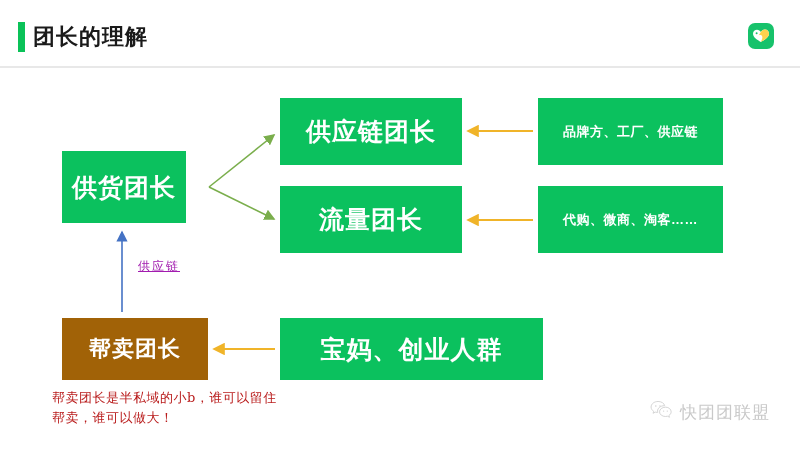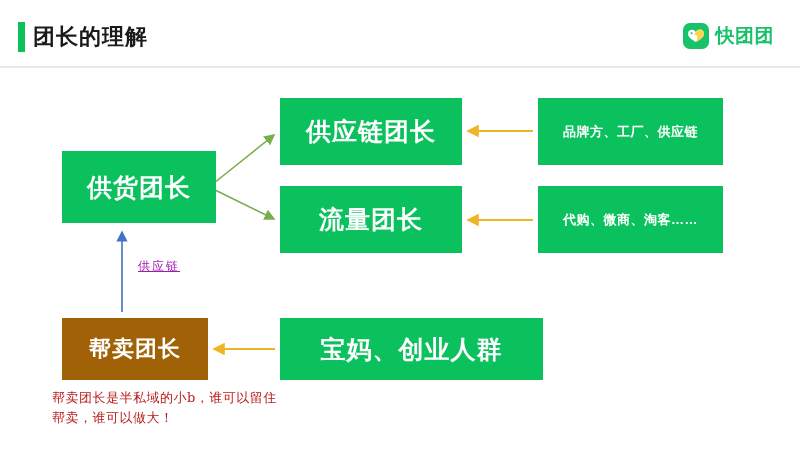--- a/index.html
+++ b/index.html
@@ -50,21 +50,21 @@
     position:absolute;
     display:flex;align-items:center;justify-content:center;
     color:#ffffff;text-align:center;
     box-sizing:border-box;
   }
   .box.green{background:#0bc15e;}
   .box.orange{background:#a16207;}
   .box.big{font-size:25px;font-weight:bold;letter-spacing:1px;}
   .box.small{font-size:13px;font-weight:bold;letter-spacing:0.5px;}
 
-  #box-gonghuo     {left:62px; top:151px; width:154px;height:72px;}
+  #box-gonghuo     {left:62px; top:151px; width:124px;height:72px;}
   #box-gongyinglian{left:280px;top:98px;  width:182px;height:67px;}
   #box-liuliang    {left:280px;top:186px; width:182px;height:67px;}
   #box-pinpai      {left:538px;top:98px;  width:185px;height:67px;}
   #box-daigou      {left:538px;top:186px; width:185px;height:67px;}
   #box-bangmai     {left:62px; top:318px; width:146px;height:62px; }
   #box-baoma       {left:280px;top:318px; width:263px;height:62px;}
   #box-bangmai{font-size:22px;}
   #box-baoma{font-size:25px;}
 
   
@@ -105,21 +105,20 @@
   <div class="hdr-rule"></div>
 
   <div class="brand">
     <span class="brand-mark">
       <svg class="heart" viewBox="0 0 36 28" xmlns="http://www.w3.org/2000/svg" aria-hidden="true">
         <path d="M2 9.5C2 4.6 5.9 1.5 10 1.5c3.6 0 6 2 7.6 4.4C19.6 3 22.4 1.2 26 1.2c4.6 0 8 3.4 8 8.1 0 7.4-9.4 12.6-16.3 16.6C10.9 22 2 16.6 2 9.5Z" fill="#ffffff"></path>
         <path d="M17.6 5.9C19.6 3 22.4 1.2 26 1.2c4.6 0 8 3.4 8 8.1 0 7.4-9.4 12.6-16.3 16.6 2.8-5.6 3.6-9.3 2.5-11.6-1.1-2.3-3.8-2.6-6.5-1.8 1.4-2.6 2.8-4.7 3.9-6.6Z" fill="#ffd24d"></path>
         <circle cx="9.2" cy="8.4" r="2" fill="#17c26b"></circle>
       </svg>
     </span>
-    <span class="brand-name">快团团</span>
   </div>
 
   <svg class="wires" viewBox="0 0 800 450" xmlns="http://www.w3.org/2000/svg">
     <defs>
       <marker id="ah-green" markerWidth="7" markerHeight="7" refX="6" refY="3.5" orient="auto">
         <path d="M0,0 L7,3.5 L0,7 z" fill="#7aae4c"></path>
       </marker>
       <marker id="ah-yellow" markerWidth="7" markerHeight="7" refX="6" refY="3.5" orient="auto">
         <path d="M0,0 L7,3.5 L0,7 z" fill="#f0b429"></path>
       </marker>
@@ -146,14 +145,27 @@
   <div class="box green big" id="box-gonghuo">供货团长</div>
   <div class="box green big" id="box-gongyinglian">供应链团长</div>
   <div class="box green big" id="box-liuliang">流量团长</div>
   <div class="box green small" id="box-pinpai">品牌方、工厂、供应链</div>
   <div class="box green small" id="box-daigou">代购、微商、淘客……</div>
   <div class="box orange big" id="box-bangmai">帮卖团长</div>
   <div class="box green big" id="box-baoma">宝妈、创业人群</div>
 
   <div class="caption">帮卖团长是半私域的小b，谁可以留住帮卖，谁可以做大！</div>
 
+  <div class="watermark">
+    <span>
+      <svg class="wm-icon" viewBox="0 0 30 26" xmlns="http://www.w3.org/2000/svg" aria-hidden="true">
+        <path d="M11 2C5.7 2 1.4 5.4 1.4 9.6c0 2.4 1.4 4.5 3.6 5.9l-.9 2.7 3.1-1.6c.9.2 1.8.4 2.8.4h.6c-.2-.6-.3-1.2-.3-1.8 0-4.1 4.1-7.4 9.2-7.4h.6C19.5 4.7 15.7 2 11 2Z" fill="none" stroke="#cfcfcf" stroke-width="1.2"></path>
+        <circle cx="7.9" cy="8.1" r="1" fill="#cfcfcf"></circle>
+        <circle cx="13.6" cy="8.1" r="1" fill="#cfcfcf"></circle>
+        <path d="M21.2 9.8c-4.5 0-8.2 2.9-8.2 6.4 0 3.6 3.7 6.4 8.2 6.4.9 0 1.8-.1 2.6-.4l2.8 1.4-.8-2.4c1.9-1.2 3.1-3 3.1-5 0-3.5-3.2-6.4-7.7-6.4Z" fill="none" stroke="#cfcfcf" stroke-width="1.2"></path>
+        <circle cx="18.6" cy="15.2" r="0.9" fill="#cfcfcf"></circle>
+        <circle cx="23.6" cy="15.2" r="0.9" fill="#cfcfcf"></circle>
+      </svg>
+    </span>
+    <span>快团团联盟</span>
+  </div>
 
 </div>
 
 </body></html>

